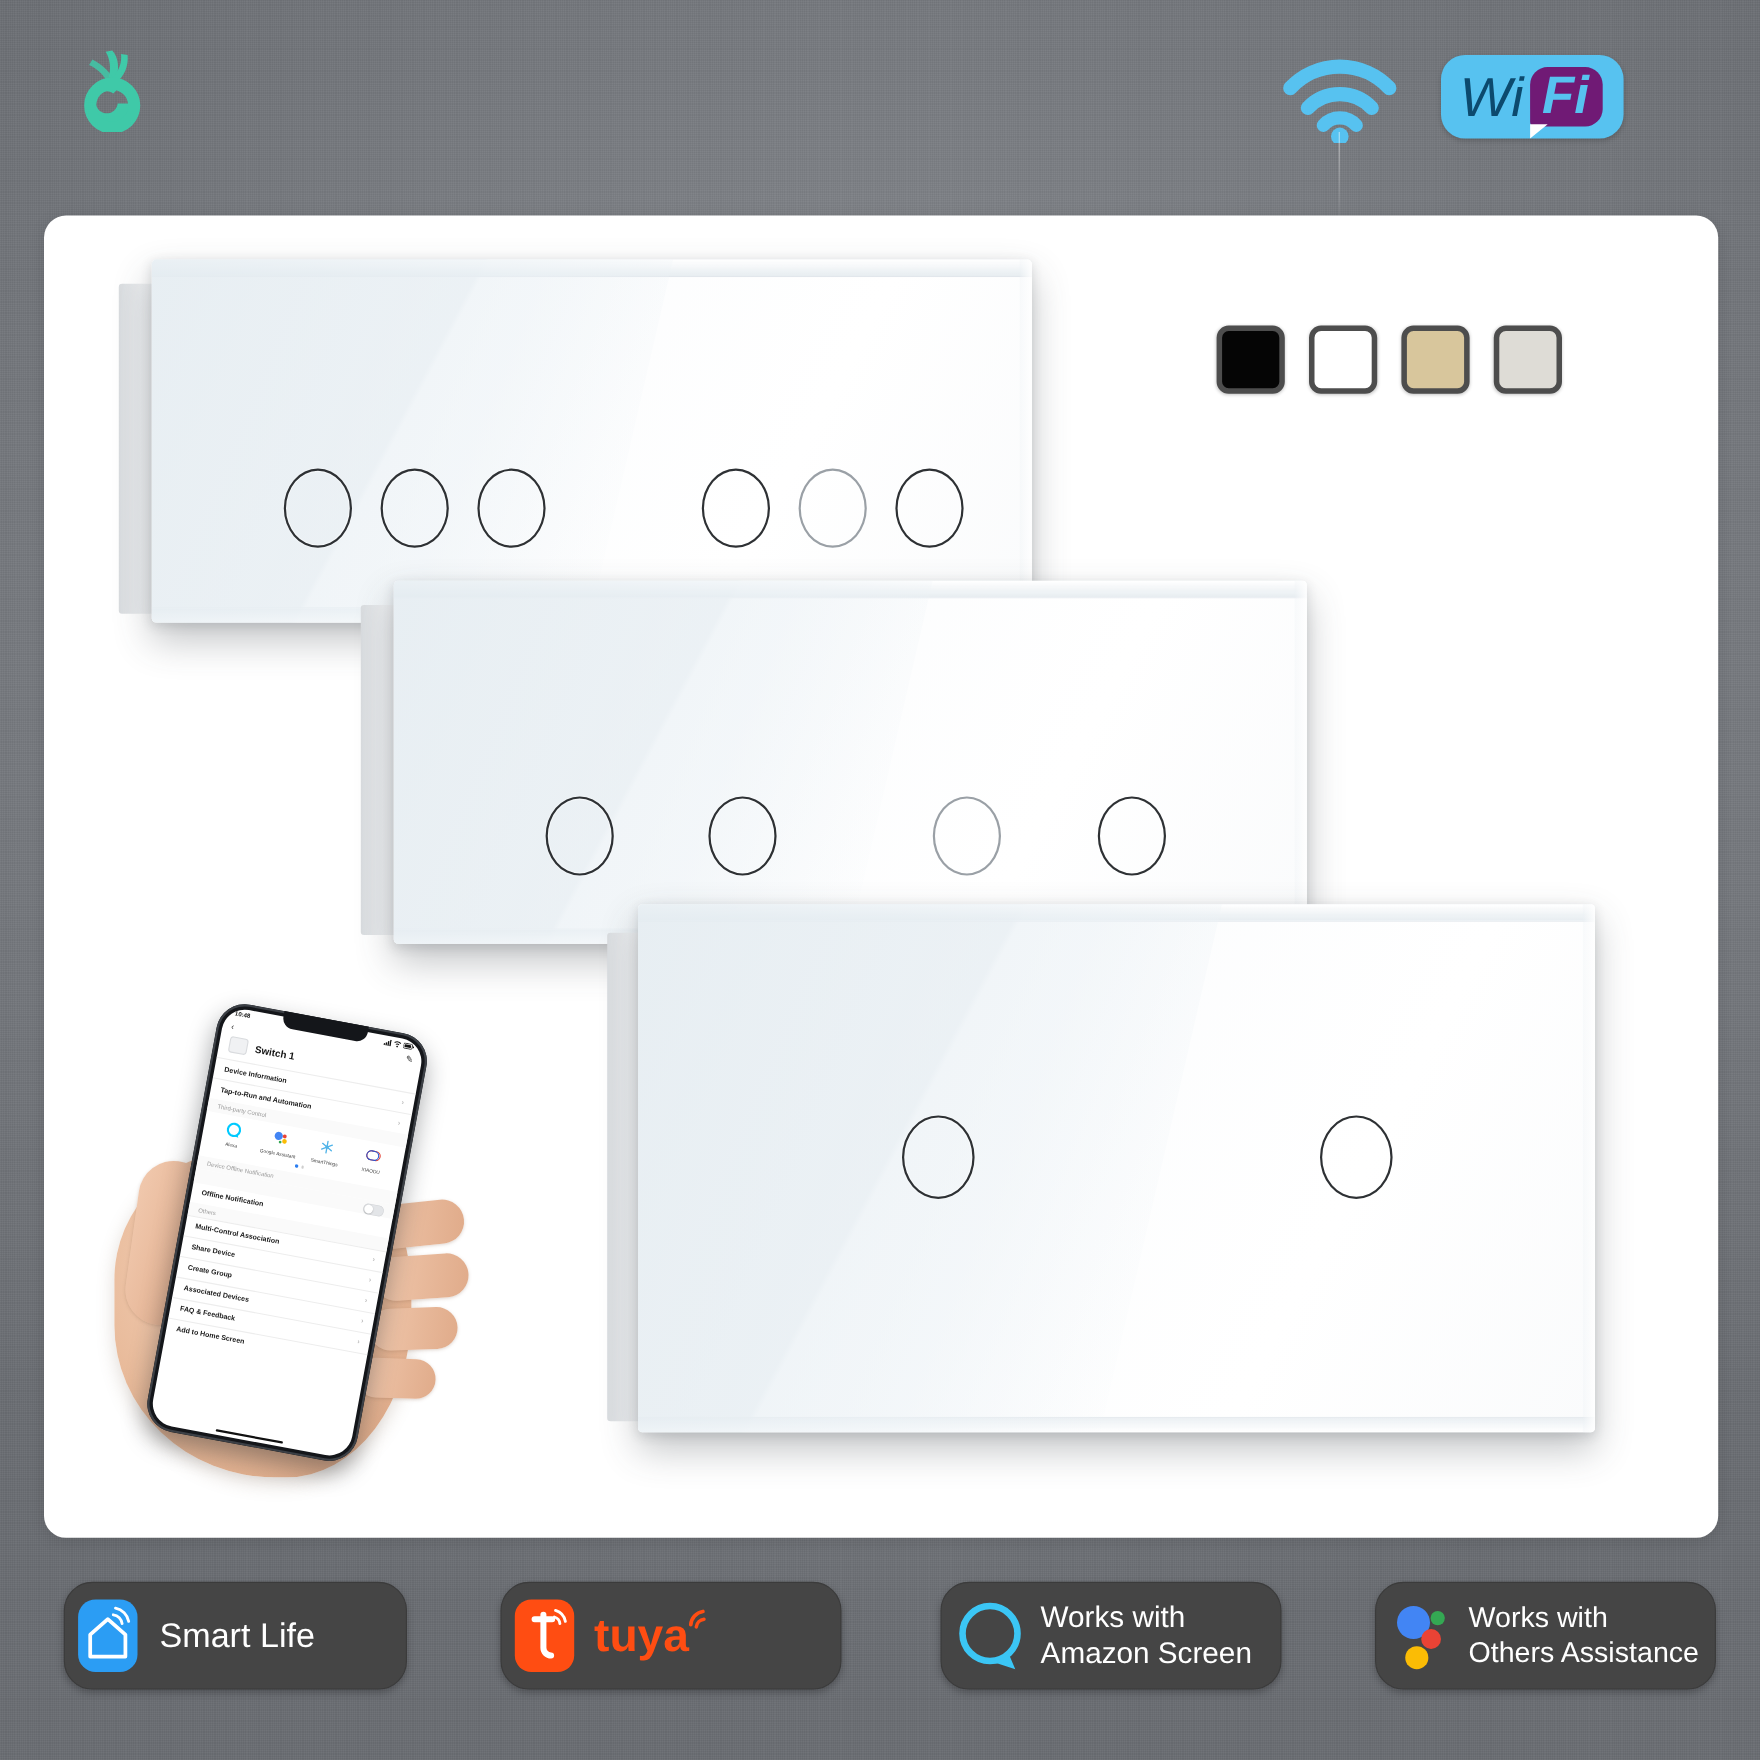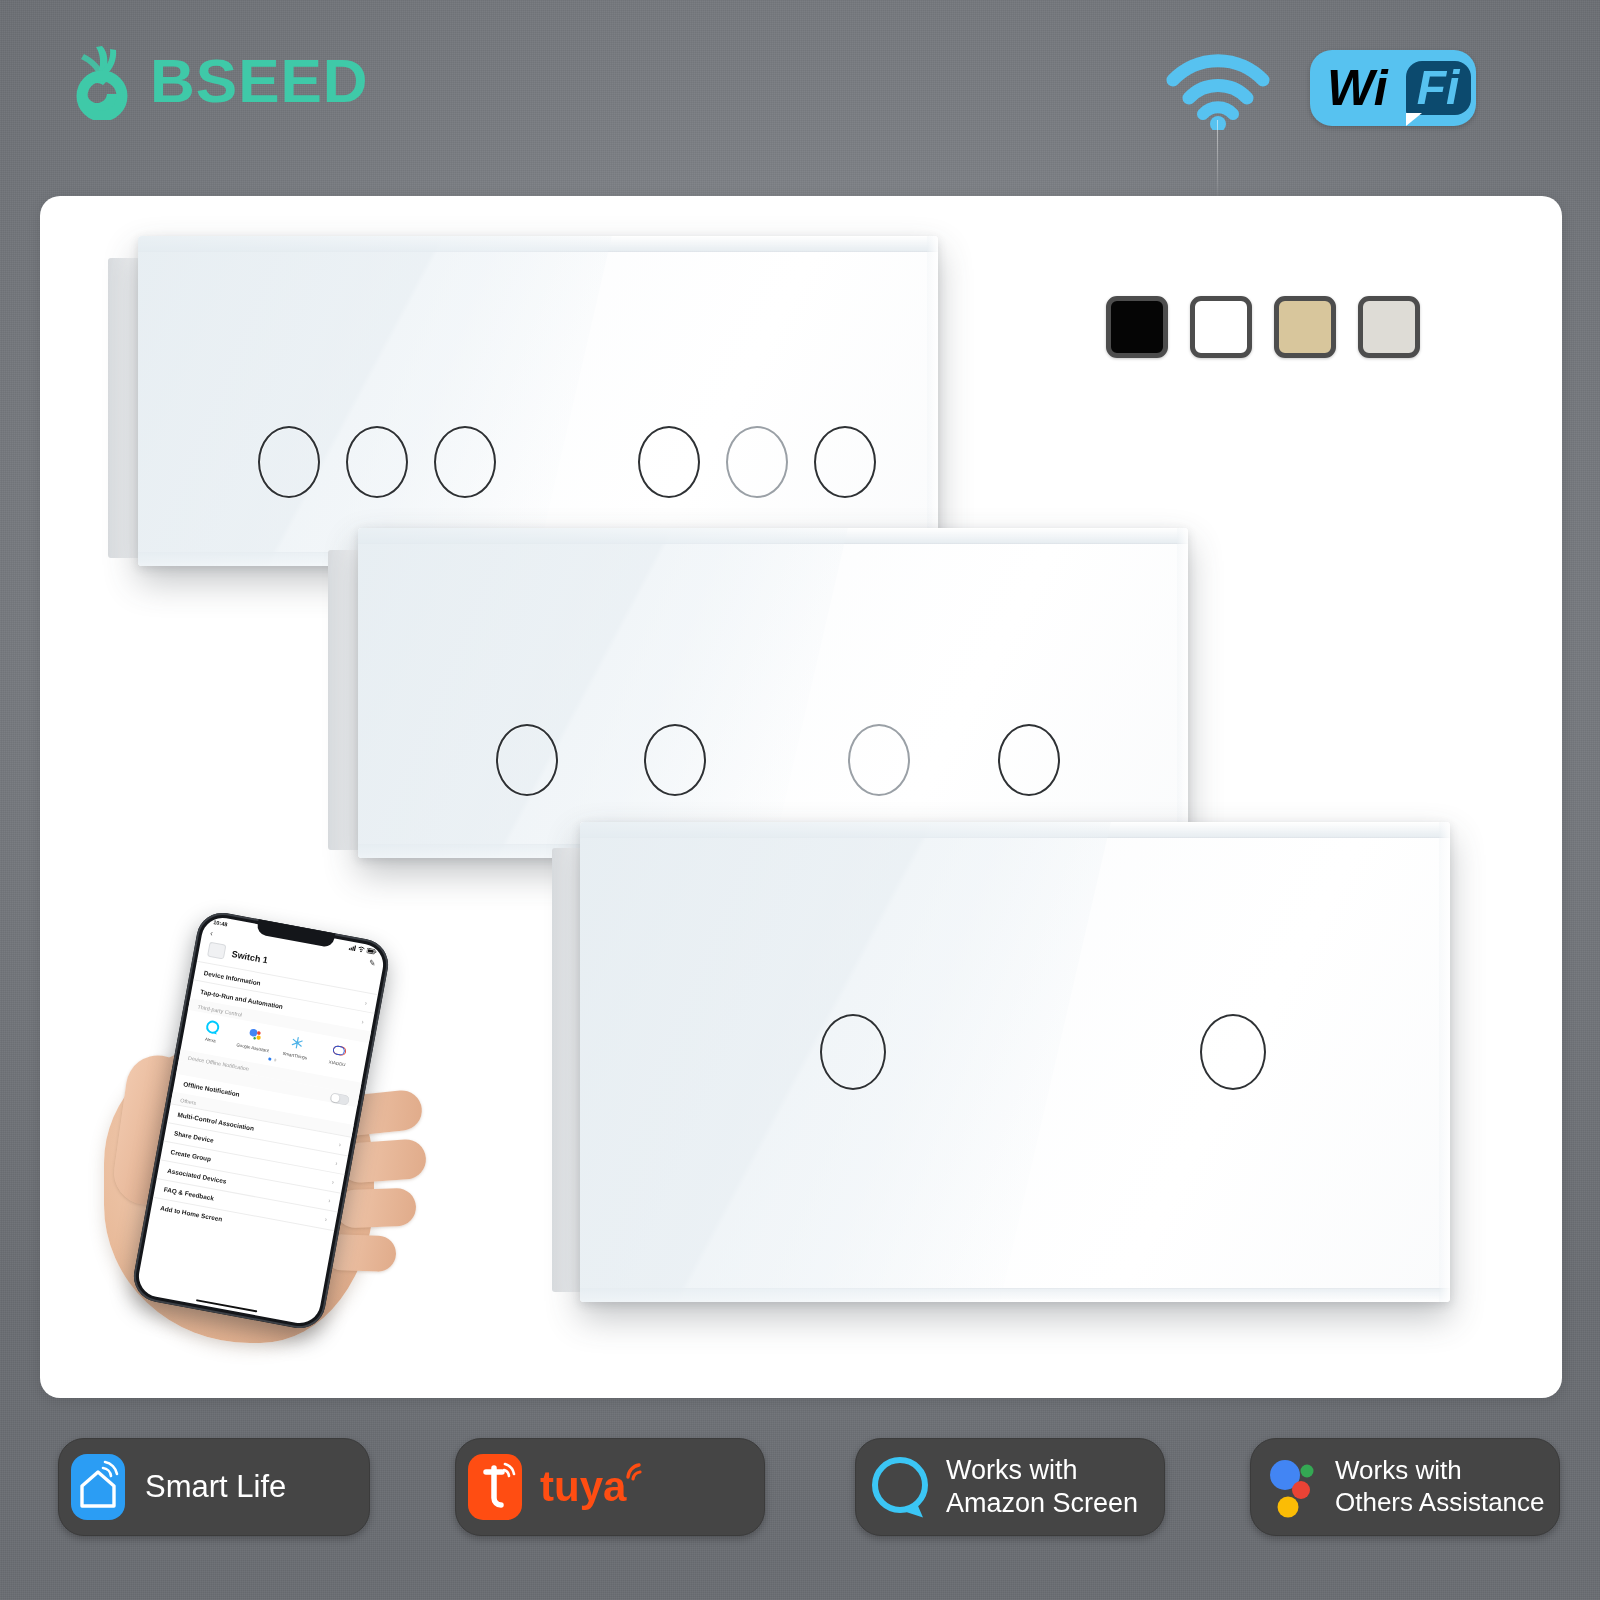--- a/index.html
+++ b/index.html
@@ -24,22 +24,22 @@
   .logo-mark{ width:72px; height:78px; position:relative; }
   .logo-text{ font-size:62px; font-weight:700; color:#3FC9A8; letter-spacing:1px; line-height:1;
               font-family:"Liberation Sans", sans-serif; }
 
   .wifi-icon{ position:absolute; left:1163px; top:52px; width:110px; height:78px; }
   .wifi-lead{ position:absolute; left:1217px; top:120px; width:1px; height:78px;
               background:linear-gradient(180deg, rgba(255,255,255,.55), rgba(255,255,255,.05)); }
   .wifi-badge{ position:absolute; left:1310px; top:50px; width:166px; height:76px;
                background:#57C2F0; border-radius:22px; display:flex; align-items:center;
                box-shadow:0 2px 5px rgba(0,0,0,.18); }
-  .wifi-badge .wi{ color:#000000; font-size:50px; font-weight:700; font-style:italic; margin-left:17px; line-height:1; }
-  .wifi-badge .fi-bubble{ position:relative; margin-left:18px; background:#0c4a6e; border-radius:16px 16px 16px 4px;
+  .wifi-badge .wi{ color:#0c4a6e; font-size:50px; font-weight:400; font-style:italic; margin-left:17px; line-height:1; }
+  .wifi-badge .fi-bubble{ position:relative; margin-left:6px; background:#701a75; border-radius:16px 16px 16px 4px;
                padding:2px 12px 2px 11px; }
   .wifi-badge .fi{ color:#57C2F0; font-size:48px; font-weight:700; font-style:italic; line-height:1.05; display:block; }
   .wifi-badge .fi-bubble::after{ content:""; position:absolute; left:0px; bottom:-11px; width:0; height:0;
                border-left:16px solid #fff; border-bottom:13px solid transparent; }
 
   
   .card{ position:absolute; left:40px; top:196px; width:1522px; height:1202px;
          background:#fff; border-radius:20px; overflow:hidden;
          box-shadow:0 3px 14px rgba(0,0,0,.10); }
 
@@ -163,21 +163,20 @@
   <div class="logo-mark">
     <svg width="72" height="78" viewBox="0 0 72 78">
       <path d="M30 4 C36 10 37 22 33 31 L27 28 C29 20 28 11 24 5 Z" fill="#3FC9A8"></path>
       <path d="M44 8 C45 18 41 27 34 33 L30 28 C36 23 39 15 38 7 Z" fill="#3FC9A8"></path>
       <path d="M12 12 C22 17 30 25 33 34 L27 36 C24 28 18 21 9 17 Z" fill="#3FC9A8" opacity=".85"></path>
       <path d="M38 36 a20 20 0 1 0 8 16 l-11 0 a10 10 0 1 1 -4 -9 Z" fill="#3FC9A8"></path>
       <circle cx="30" cy="54" r="20" fill="none" stroke="#3FC9A8" stroke-width="11"></circle>
       <rect x="41" y="44" width="20" height="11" fill="#3FC9A8" opacity="0"></rect>
     </svg>
   </div>
-  <div class="logo-text">BSEED</div>
 </div>
 
 <div class="wifi-icon">
   <svg width="110" height="78" viewBox="0 0 110 78">
     <g fill="none" stroke="#57C2F0" stroke-linecap="round">
       <path d="M10 28 A62 62 0 0 1 100 28" stroke-width="13"></path>
       <path d="M26 46 A40 40 0 0 1 84 46" stroke-width="13"></path>
       <path d="M40 62 A20 20 0 0 1 70 62" stroke-width="12"></path>
     </g>
     <circle cx="55" cy="72" r="8" fill="#57C2F0"></circle>

